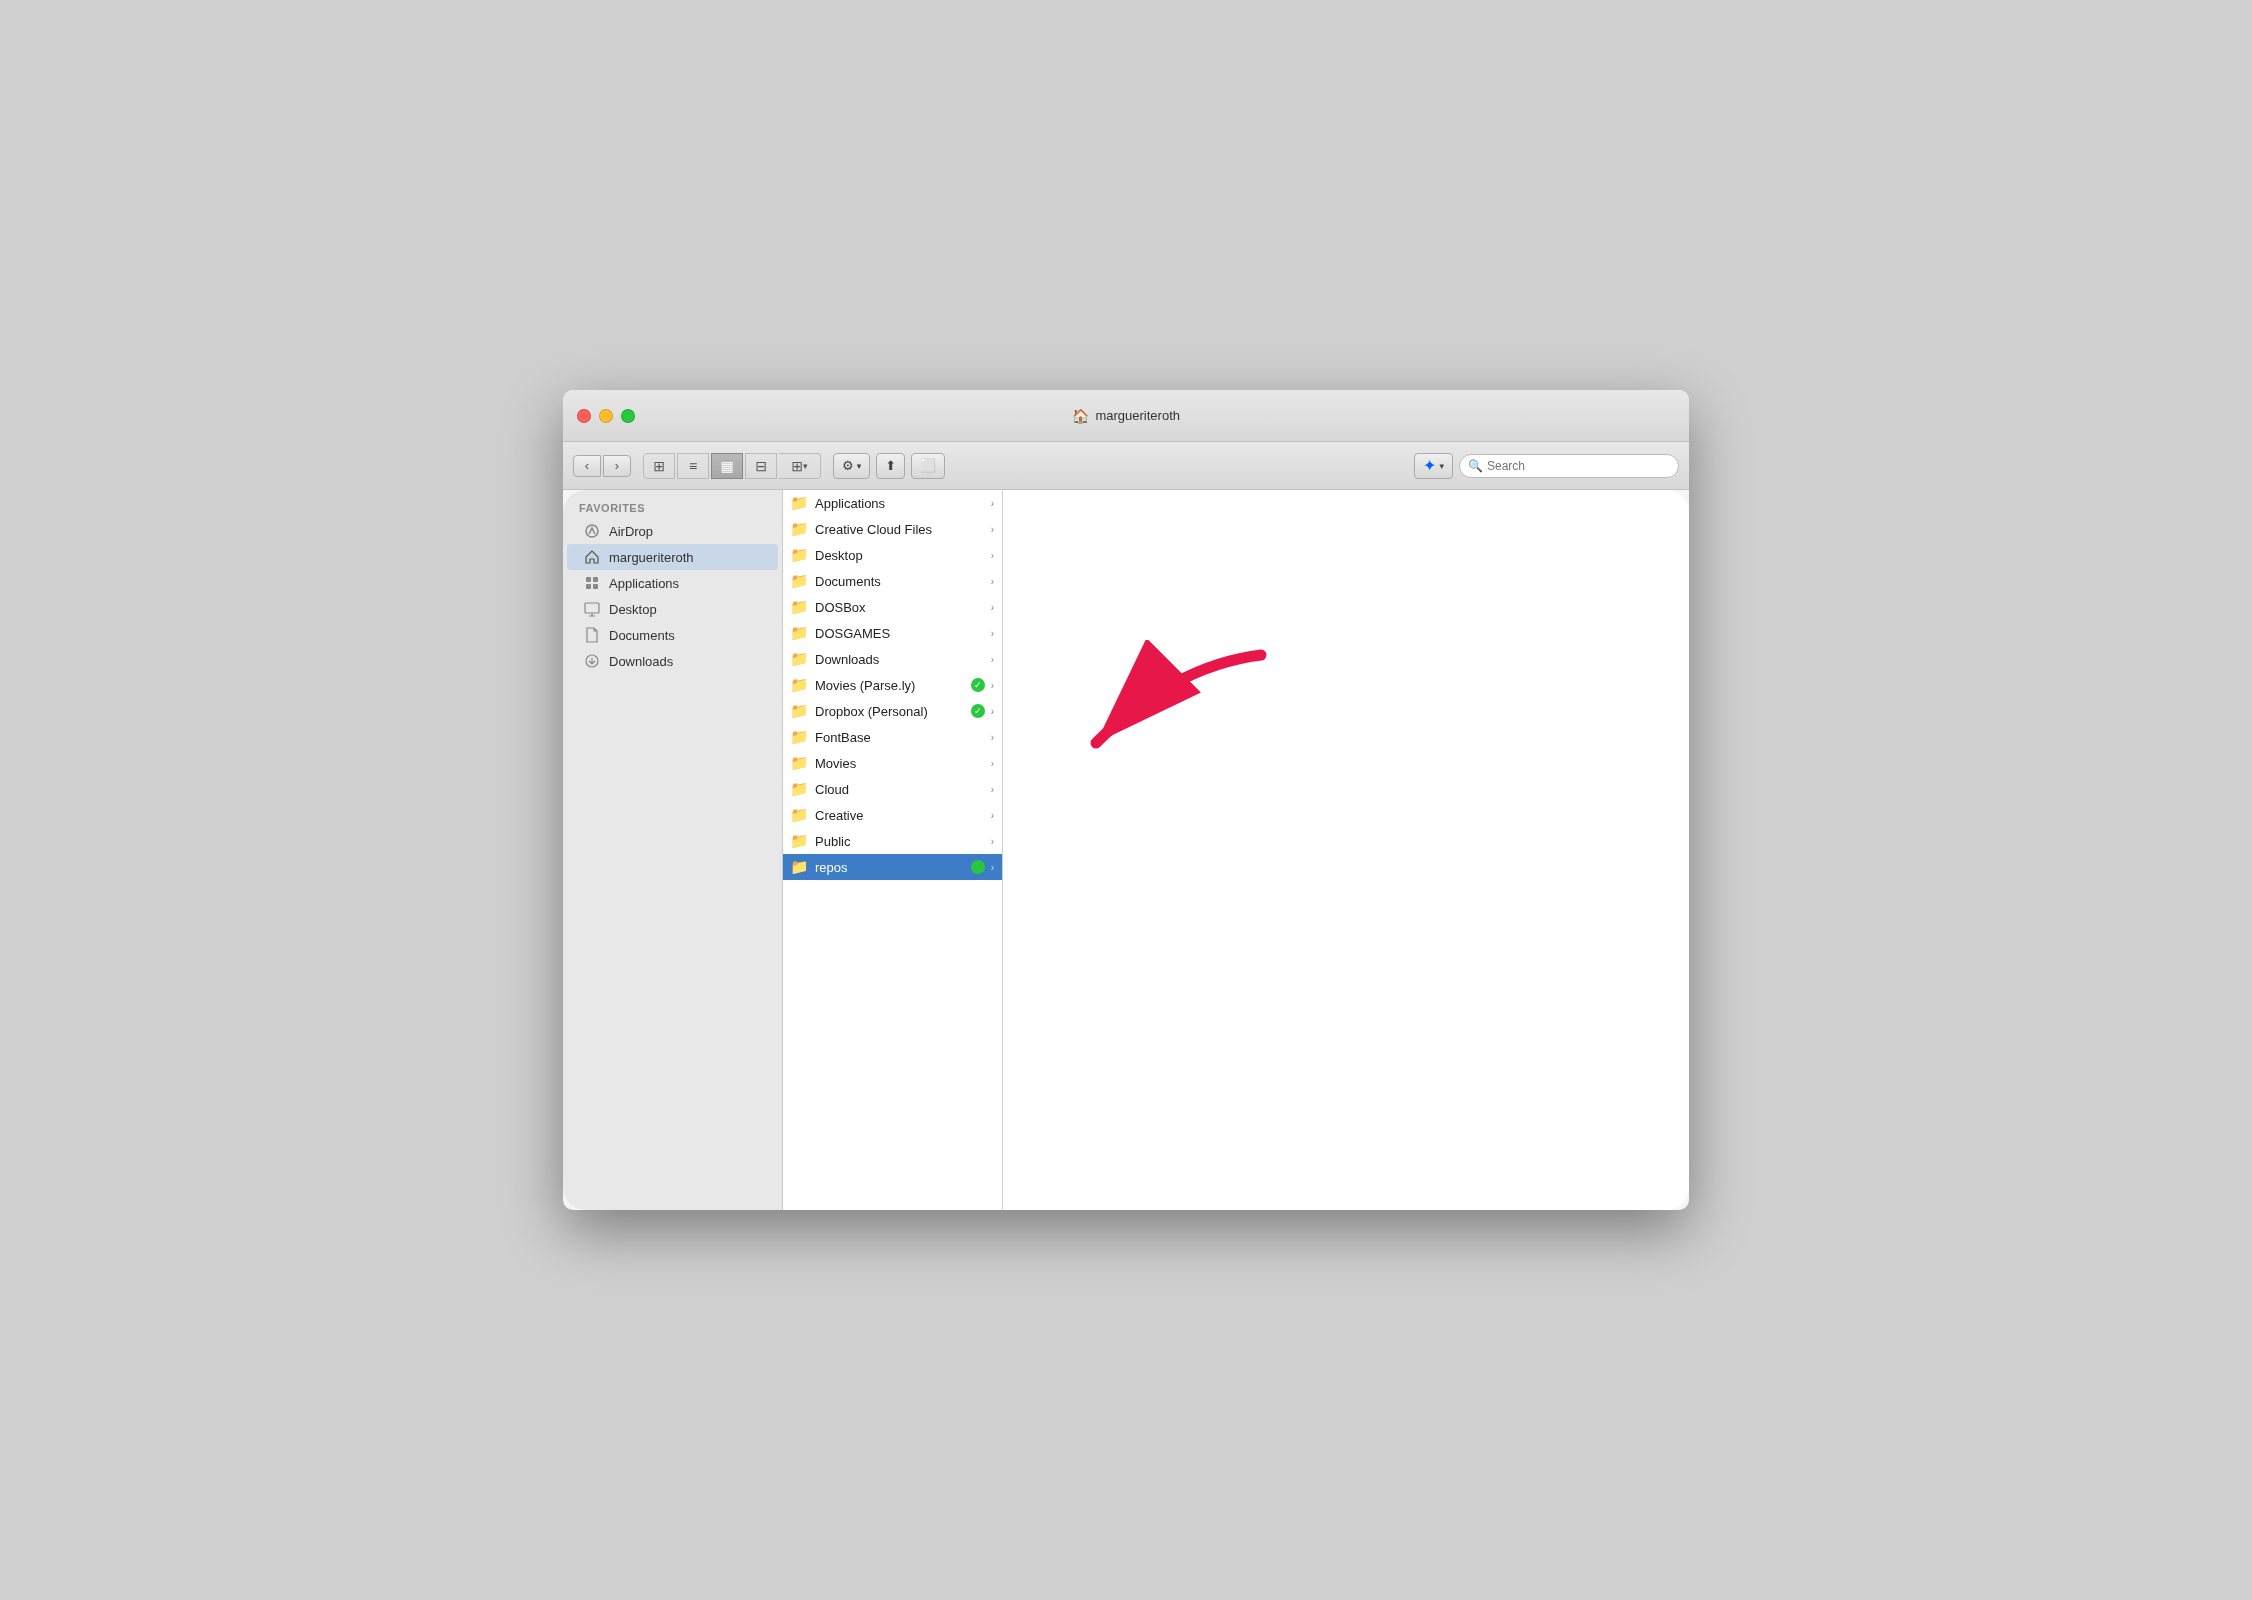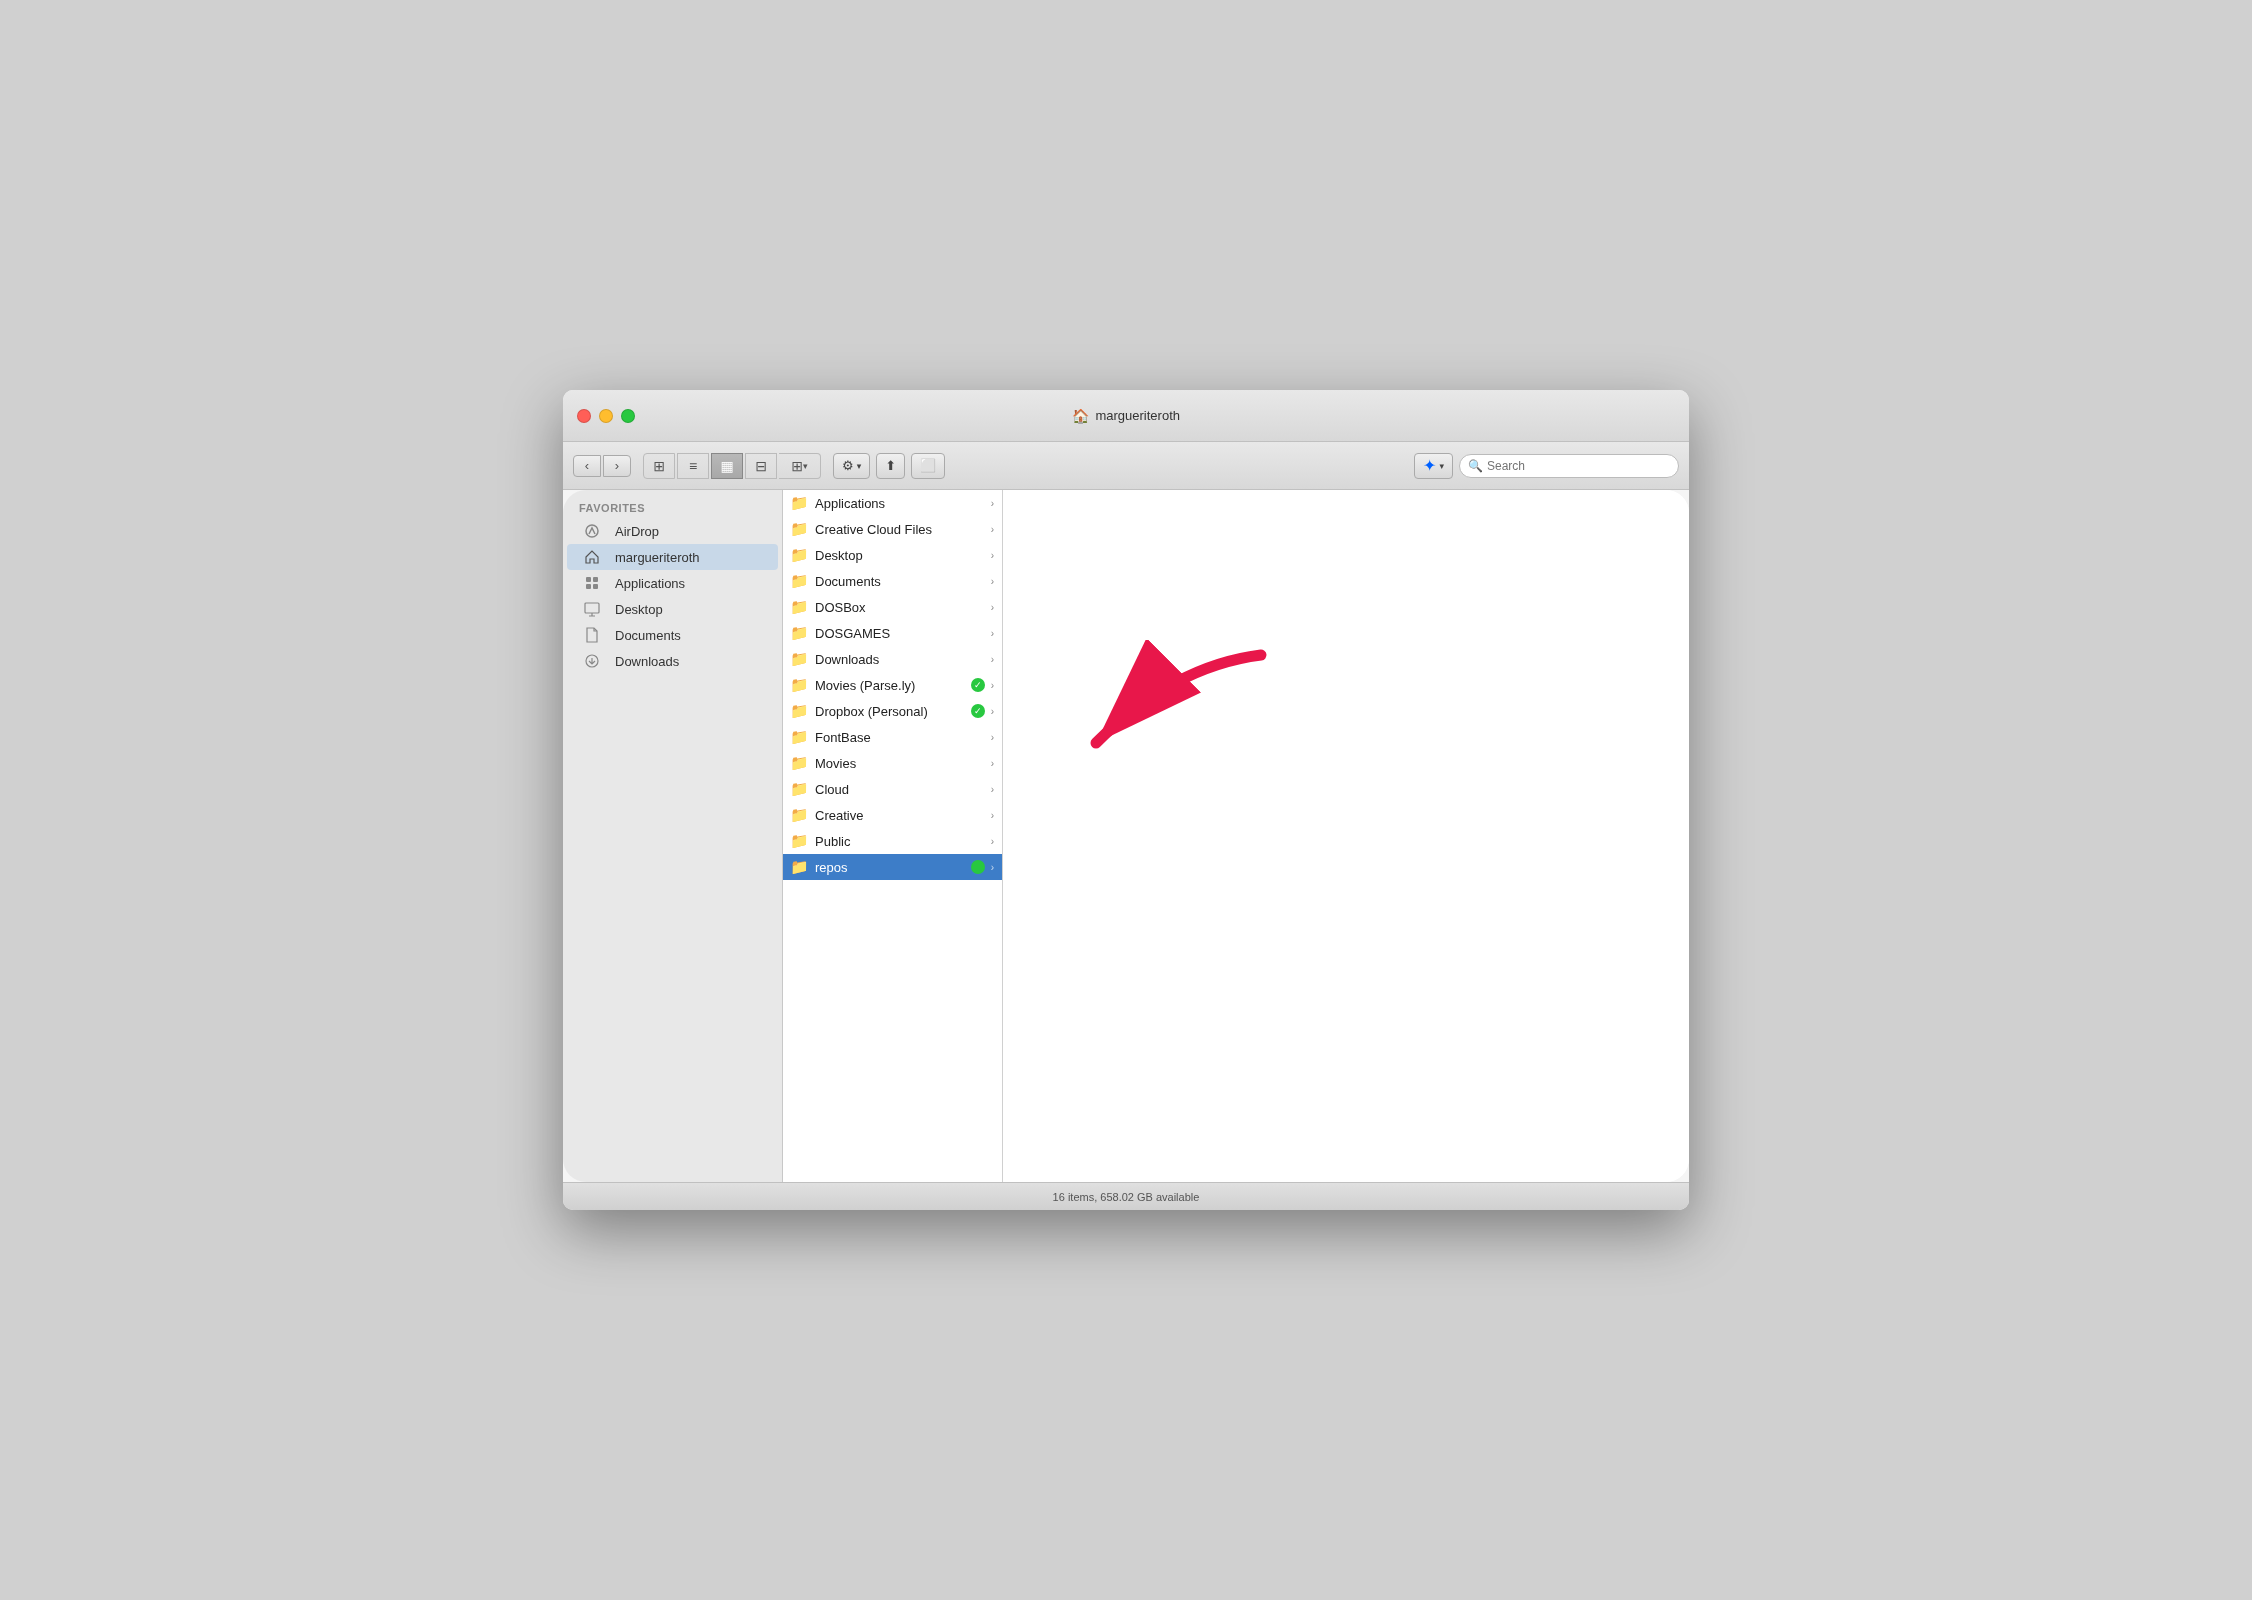--- a/index.html
+++ b/index.html
@@ -178,21 +178,21 @@
       font-size: 11px;
       font-weight: 600;
       color: #888;
       padding: 0 16px 4px;
       text-transform: uppercase;
       letter-spacing: 0.5px;
     }
     .sidebar-item {
       display: flex;
       align-items: center;
-      gap: 14px;
+      gap: 8px;
       padding: 4px 16px;
       font-size: 13px;
       color: #333;
       cursor: pointer;
       border-radius: 4px;
       margin: 0 4px;
     }
     .sidebar-item.active {
       background: #c8d8e8;
       color: #333;
@@ -549,16 +549,13 @@
               <polygon points="0 0, 10 3.5, 0 7" fill="#e8174a"></polygon>
             </marker>
           </defs>
           <path d="M 180 10 Q 100 20 30 90" stroke="#e8174a" stroke-width="10" fill="none" marker-end="url(#arrowhead)" stroke-linecap="round"></path>
         </svg>
       </div>
 
     </div>
   </div>
 
-  <div class="statusbar">
-    <span>16 items, 658.02 GB available</span>
-  </div>
 </div>
 
 </body></html>

